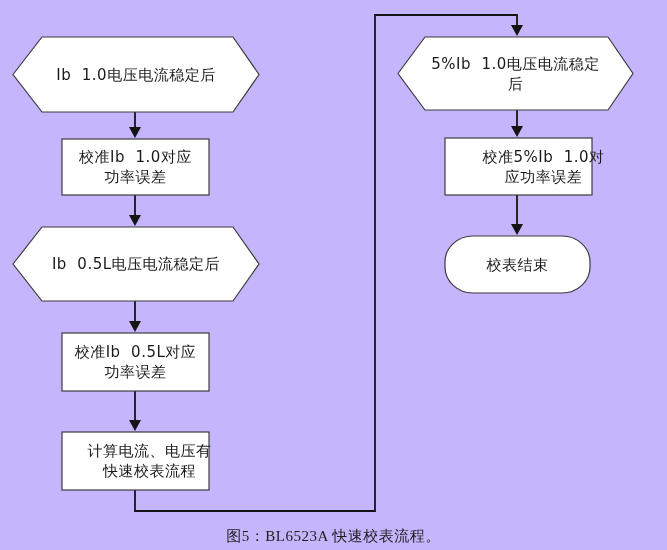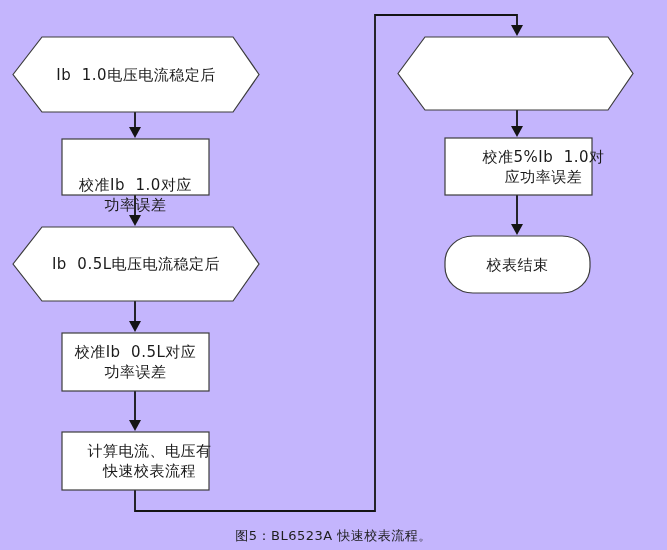--- a/index.html
+++ b/index.html
@@ -36,24 +36,25 @@
   .node-line {
     white-space: pre;
   }
   .caption {
     position: absolute;
     left: 0;
     top: 527px;
     width: 667px;
     text-align: center;
     box-sizing: border-box;
-    font-size: 13px;
+    font-size: 15px;
     color: #1e1e1e;
     letter-spacing: 0.5px;
     white-space: pre;
+    font-family: Liberation Serif, serif;
   }
 </style>
 </head>
 <body>
 
 <div class="page">
 
   <svg class="flow-svg" width="667" height="550" viewBox="0 0 667 550">
 
     <g fill="none" stroke-width="1.8" stroke="#141414">
@@ -85,39 +86,43 @@
       <polygon points="398,73.5 425,37 608,37 633,73.5 608,110 425,110"></polygon>
       <rect x="445" y="138" width="147" height="57"></rect>
       <rect x="445" y="236" width="145" height="57" rx="28" ry="26"></rect>
     </g>
   </svg>
 
   <div class="node-label" style="left:13px; top:37px; width:246px; height:75px;">
     <div class="node-line">Ib  1.0电压电流稳定后</div>
   </div>
 
-  <div class="node-label" style="left:62px; top:139px; width:147px; height:56px;margin-top:28px;">
+  <div class="node-label" style="left:62px; top:139px; width:147px; height:56px;">
     <div class="node-line">校准Ib  1.0对应</div>
     <div class="node-line">功率误差</div>
   </div>
 
   <div class="node-label" style="left:13px; top:227px; width:246px; height:74px;">
     <div class="node-line">Ib  0.5L电压电流稳定后</div>
   </div>
 
   <div class="node-label" style="left:62px; top:333px; width:147px; height:58px;">
     <div class="node-line">校准Ib  0.5L对应</div>
     <div class="node-line">功率误差</div>
   </div>
 
   <div class="node-label" style="left:62px; top:432px; width:175px; height:58px;">
     <div class="node-line">计算电流、电压有</div>
     <div class="node-line">快速校表流程</div>
   </div>
 
+  <div class="node-label" style="left:398px; top:37px; width:235px; height:73px;">
+    <div class="node-line">5%Ib  1.0电压电流稳定</div>
+    <div class="node-line">后</div>
+  </div>
 
   <div class="node-label" style="left:445px; top:138px; width:147px; height:57px;padding-left:25px;">
     <div class="node-line">校准5%Ib  1.0对</div>
     <div class="node-line">应功率误差</div>
   </div>
 
   <div class="node-label" style="left:445px; top:236px; width:145px; height:57px;">
     <div class="node-line">校表结束</div>
   </div>
 

